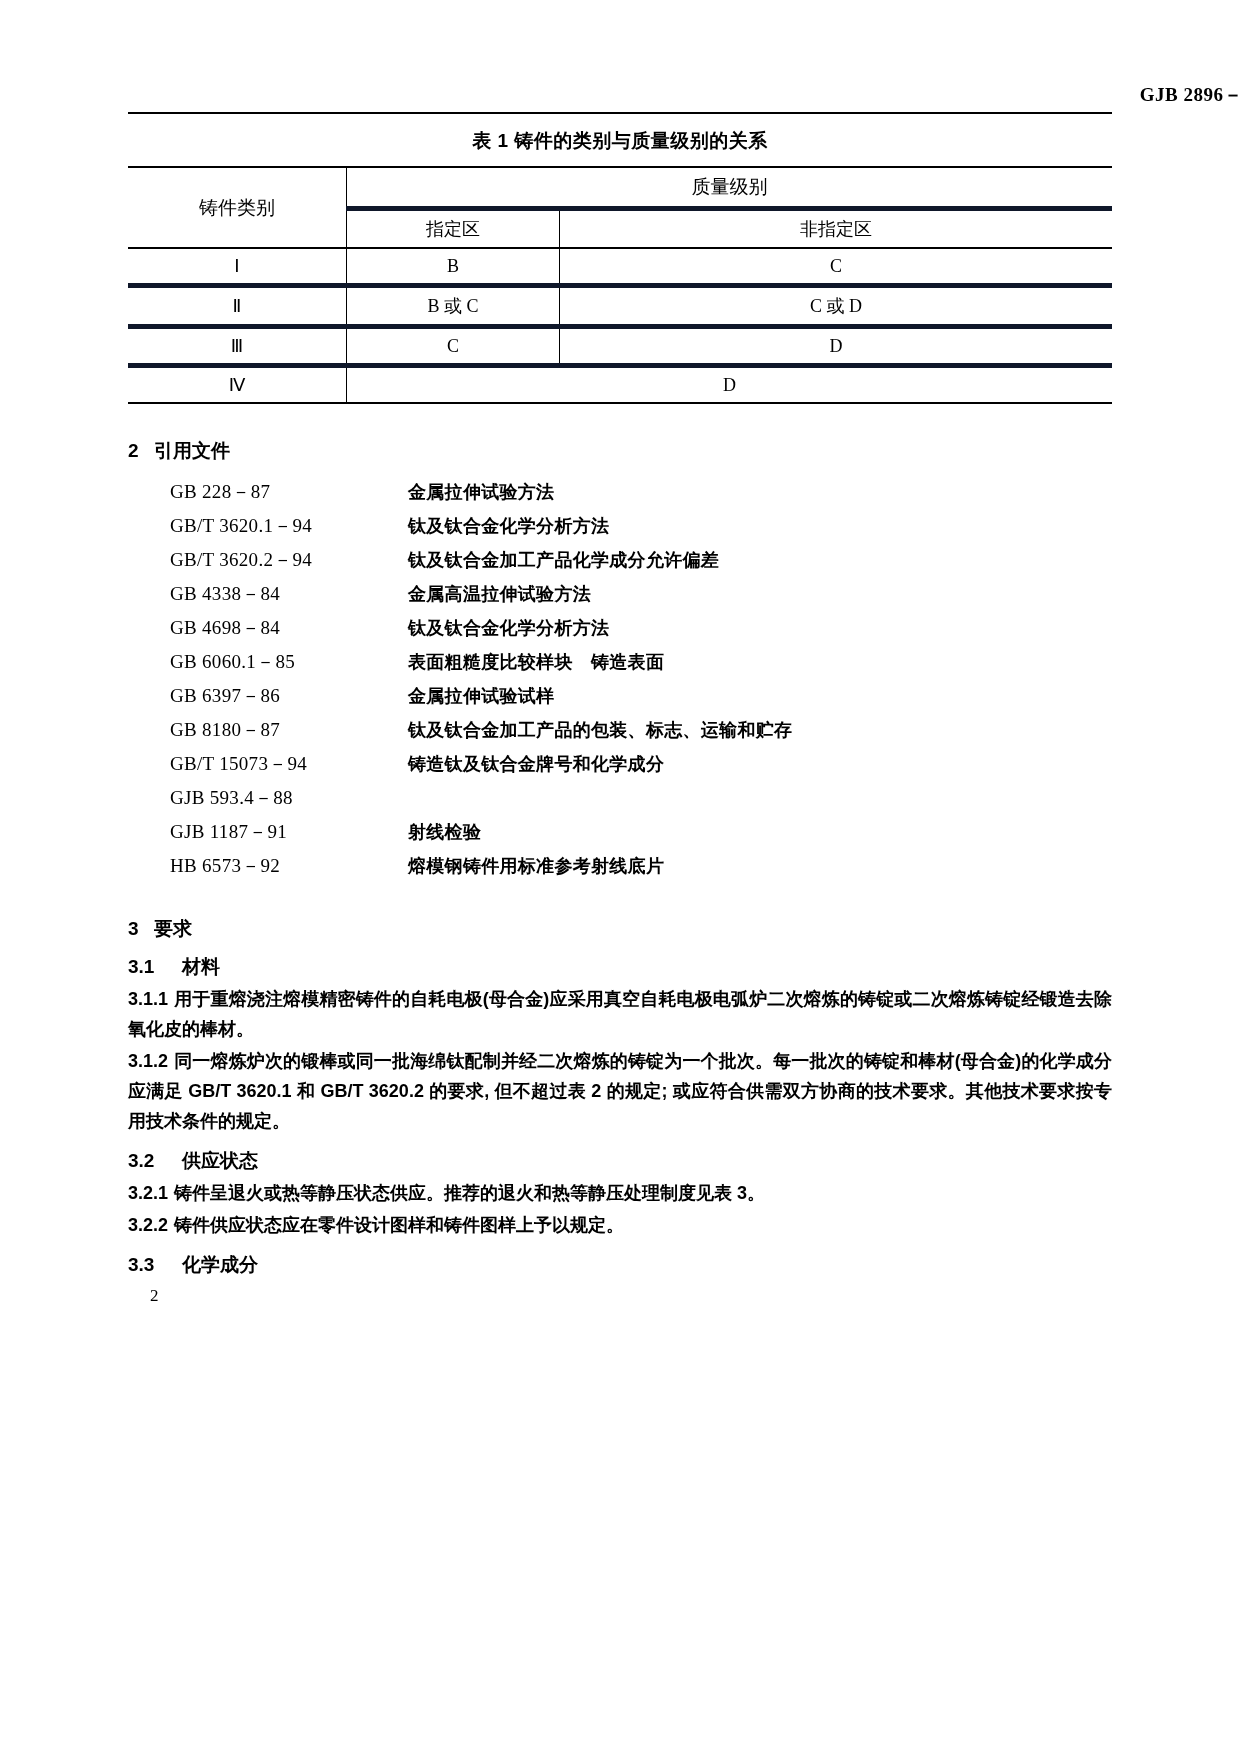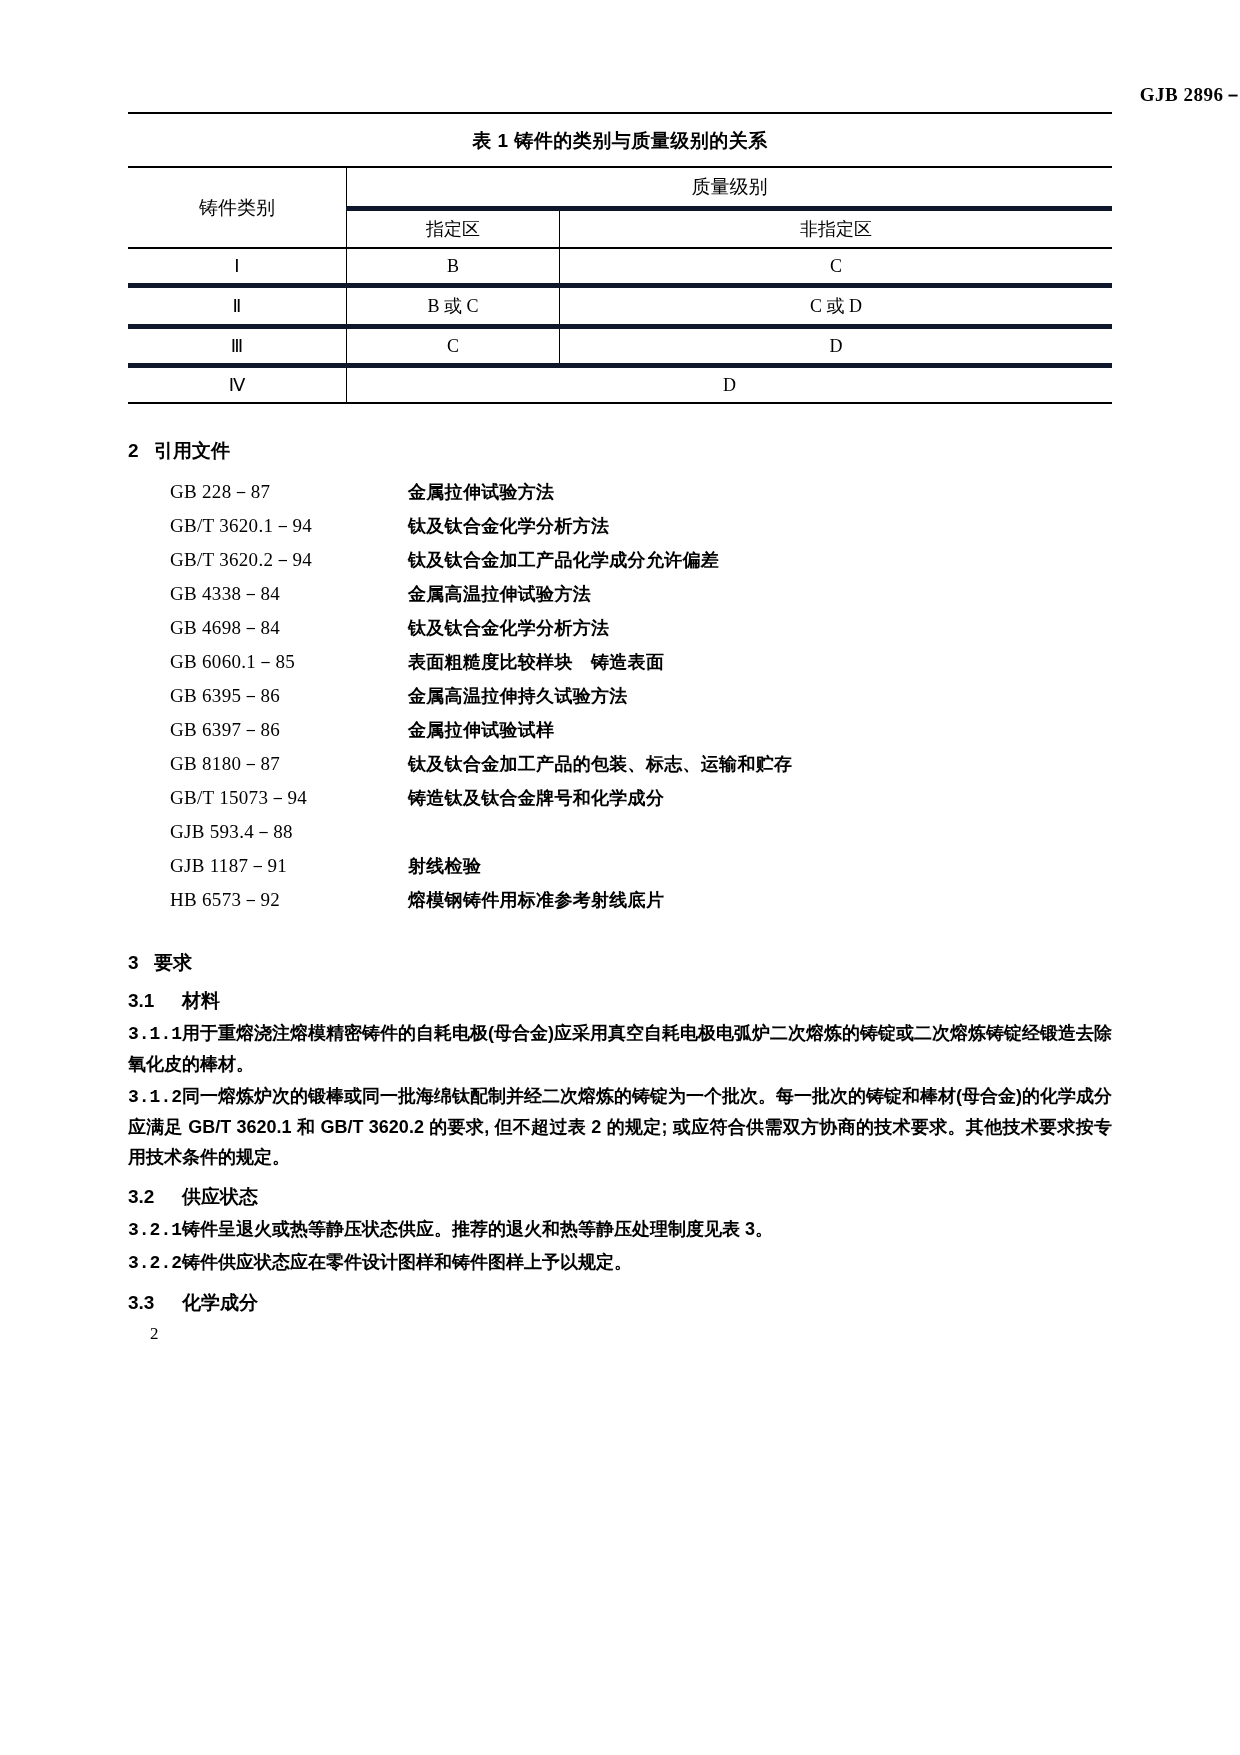--- a/index.html
+++ b/index.html
@@ -122,21 +122,21 @@
     margin-bottom: 4px;
   }
   .para {
     font-family: "Liberation Sans", sans-serif;
     font-size: 18px;
     line-height: 30px;
     text-align: justify;
     margin-bottom: 2px;
     font-weight: bold;
   }
-  .para .lbl { margin-right: 0; font-family: Liberation Mono, monospace; }
+  .para .lbl { margin-right: 6px; }
   .page-num {
     font-family: "Liberation Serif", serif;
     font-size: 17px;
     margin-left: 22px;
     margin-top: 8px;
   }
   .r3 { font-family: "Liberation Serif", serif; }
 </style>
 </head>
 <body>
@@ -205,24 +205,20 @@
       </div>
       <div class="ref-row">
         <div class="ref-code">GB 4698－84</div>
         <div class="ref-name">钛及钛合金化学分析方法</div>
       </div>
       <div class="ref-row">
         <div class="ref-code">GB 6060.1－85</div>
         <div class="ref-name">表面粗糙度比较样块　铸造表面</div>
       </div>
       <div class="ref-row">
-        <div class="ref-code">GB 6395－86</div>
-        <div class="ref-name">金属高温拉伸持久试验方法</div>
-      </div>
-      <div class="ref-row">
         <div class="ref-code">GB 6397－86</div>
         <div class="ref-name">金属拉伸试验试样</div>
       </div>
       <div class="ref-row">
         <div class="ref-code">GB 8180－87</div>
         <div class="ref-name">钛及钛合金加工产品的包装、标志、运输和贮存</div>
       </div>
       <div class="ref-row">
         <div class="ref-code">GB/T 15073－94</div>
         <div class="ref-name">铸造钛及钛合金牌号和化学成分</div>

